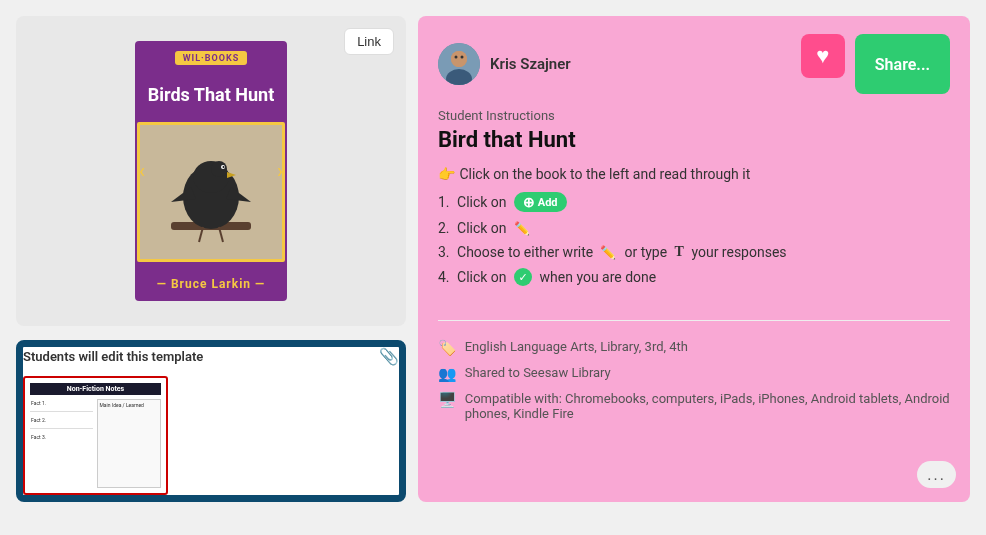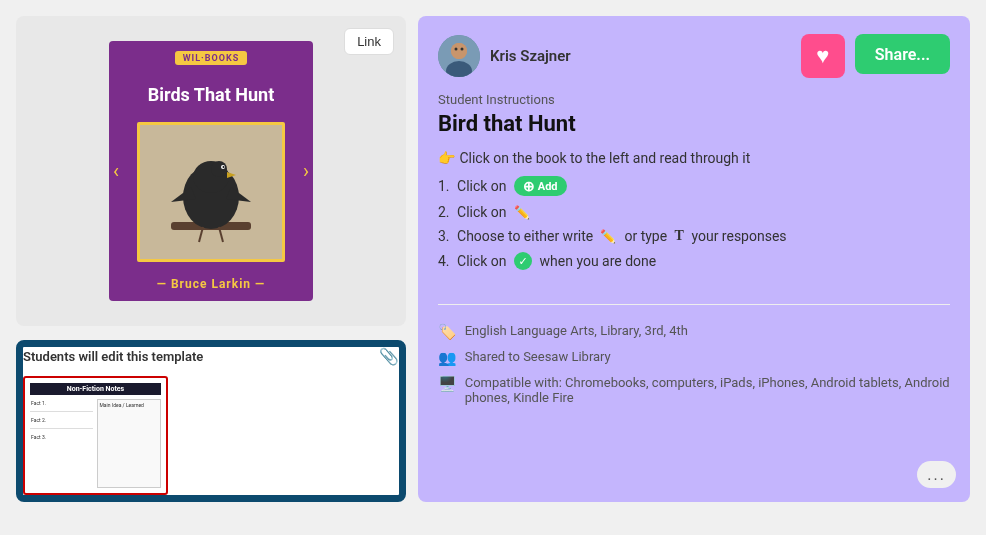--- a/index.html
+++ b/index.html
@@ -41,21 +41,21 @@
       right: 12px;
       background: white;
       border: 1px solid #ddd;
       border-radius: 6px;
       padding: 5px 12px;
       font-size: 13px;
       color: #333;
       cursor: pointer;
     }
     .book-cover {
-      width: 204px;
+      width: 152px;
       height: 260px;
       background: #7b2d8b;
       border-radius: 4px;
       display: flex;
       flex-direction: column;
       align-items: center;
       justify-content: space-between;
       padding: 10px 8px;
       position: relative;
       overflow: hidden;
@@ -179,21 +179,21 @@
     }
     .thumbnail-line {
       height: 1px;
       background: #ddd;
       margin: 1px 0;
     }
 
     
     .right-panel {
       flex: 1;
-      background: #c4b5fd;
+      background: #f9a8d4;
       border-radius: 8px;
       padding: 18px 20px;
       position: relative;
     }
     .user-row {
       display: flex;
       align-items: center;
       gap: 10px;
       margin-bottom: 14px;
     }
@@ -230,21 +230,21 @@
       align-items: center;
       justify-content: center;
       cursor: pointer;
       font-size: 22px;
       color: white;
     }
     .share-btn {
       background: #2ecc71;
       border-radius: 8px;
       padding: 0 20px;
-      height: 40px;
+      height: 60px;
       display: flex;
       align-items: center;
       justify-content: center;
       cursor: pointer;
       font-size: 16px;
       font-weight: 600;
       color: white;
     }
     .student-instructions-label {
       font-size: 13px;

